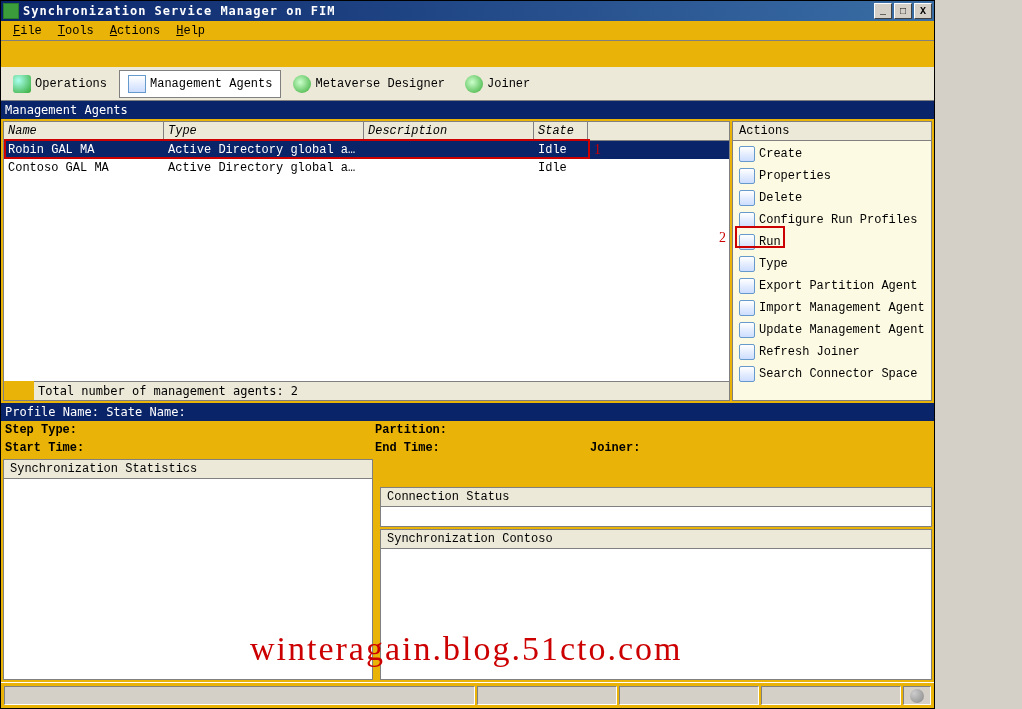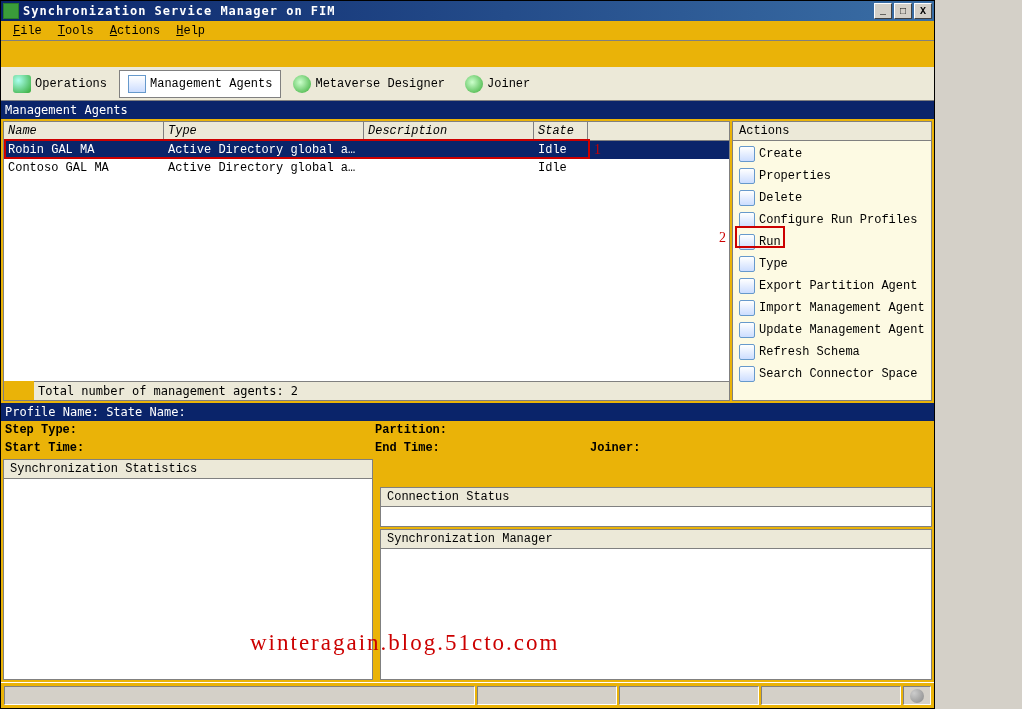--- a/index.html
+++ b/index.html
@@ -49,21 +49,21 @@
 .info-mid { width: 215px; }
 .lower { flex: 1; display: flex; padding: 2px; gap: 7px; }
 .lower-left { width: 370px; display: flex; flex-direction: column; }
 .lower-right { flex: 1; display: flex; flex-direction: column; gap: 2px; margin-top: 28px; }
 .panel-box { border: 1px solid #808080; background: #fff; flex: 1; }
 .panel-hdr { background: #ece9d8; padding: 2px 6px; border-bottom: 1px solid #808080; }
 .statusbar { height: 26px; border-top: 1px solid #fff; display: flex; padding: 3px; gap: 2px; }
 .status-cell { border: 1px solid #808080; border-top-color: #808080; border-left-color: #808080; border-right-color: #fff; border-bottom-color: #fff; flex: 1; background: #d4d0c8; }
 .status-cell.sm { flex: 0 0 140px; }
 .status-cell.xs { flex: 0 0 28px; display: flex; align-items: center; justify-content: center; }
-.watermark { position: absolute; left: 250px; top: 630px; color: #c00; font-family: "SimSun", serif; font-size: 23px; letter-spacing: 2px; pointer-events: none; }
+.watermark { position: absolute; left: 250px; top: 630px; color: #c00; font-family: "SimSun", serif; font-size: 34px; letter-spacing: 2px; pointer-events: none; }
 .anno { position: absolute; color: #c00; font-family: serif; font-size: 14px; pointer-events: none; }
 </style>
 </head>
 <body>
 
 <div class="window">
   <div class="titlebar">
     <span class="titlebar-icon"></span>
     <span class="title-text">Synchronization Service Manager on FIM</span>
     <div class="window-controls">
@@ -164,21 +164,21 @@
           <div class="action-item">
               <span class="aico"></span>
               <span>Import Management Agent</span>
             </div>
           <div class="action-item">
               <span class="aico"></span>
               <span>Update Management Agent</span>
             </div>
           <div class="action-item">
               <span class="aico"></span>
-              <span>Refresh Schema</span>
+              <span>Refresh Joiner</span>
             </div>
           <div class="action-item">
               <span class="aico"></span>
               <span>Search Connector Space</span>
             </div>
         </div>
         <div class="highlight-red" style="top:104px; left:2px; width:50px; height:22px;"></div>
         <span class="anno" style="top:108px; left:-14px;">2</span>
       </div>
     </div>
@@ -199,21 +199,21 @@
       <div class="lower-left">
         <div class="panel-box">
           <div class="panel-hdr">Synchronization Statistics</div>
         </div>
       </div>
       <div class="lower-right">
         <div class="panel-box" style="flex:0 0 40px">
           <div class="panel-hdr">Connection Status</div>
         </div>
         <div class="panel-box">
-          <div class="panel-hdr">Synchronization Manager</div>
+          <div class="panel-hdr">Synchronization Contoso</div>
         </div>
       </div>
     </div>
   </div>
 
   <div class="statusbar">
     <div class="status-cell"></div>
     <div class="status-cell sm"></div>
     <div class="status-cell sm"></div>
     <div class="status-cell sm"></div>

